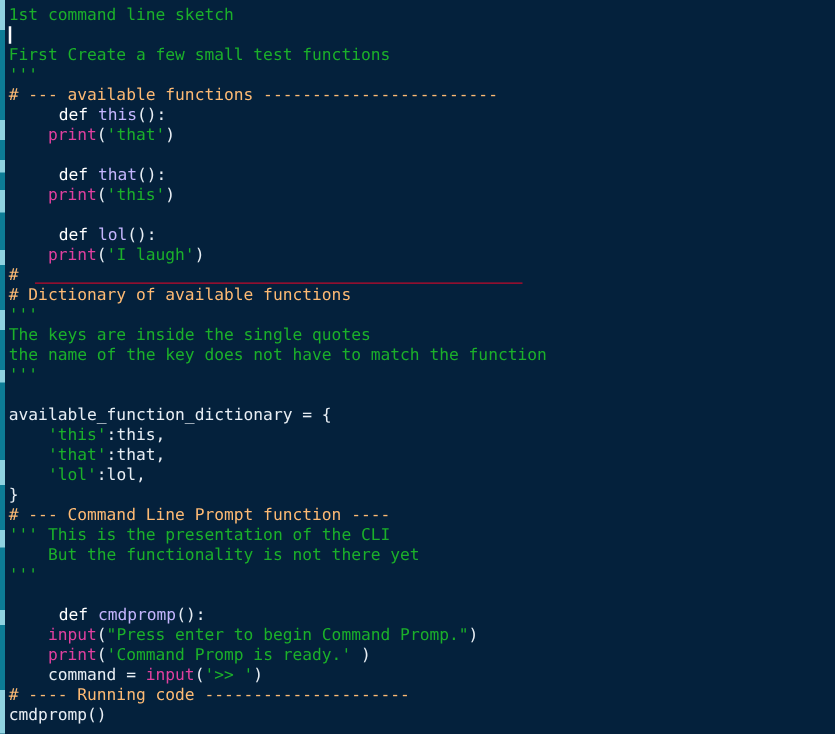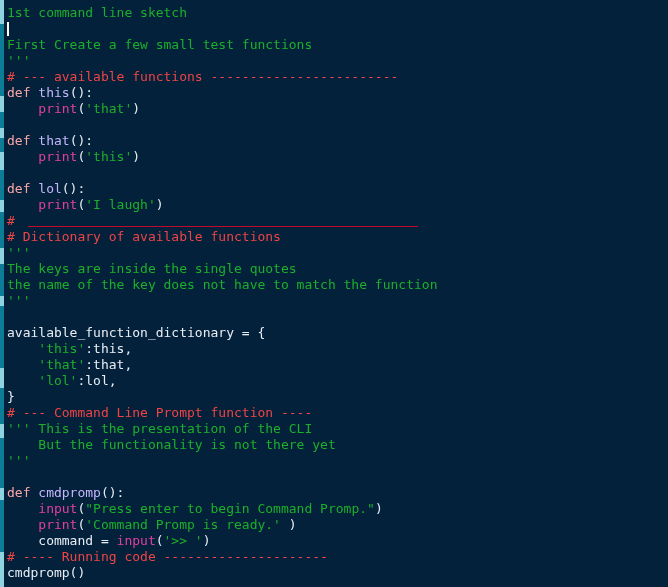--- a/index.html
+++ b/index.html
@@ -49,25 +49,25 @@
     z-index: 2;
   }
   .ln {
     height: 16px;
     line-height: 16px;
     padding-left: 7px;
     white-space: pre;
     position: relative;
   }
   
-  .kw      { color: #fca5a5; }   
+  .kw      { color: #ffffff; margin-left: 40px; }   
   .fn      { color: #c4b5fd; }   
   .bi      { color: #e0409f; text-align: center; }   
   .str     { color: #1bb02a; }   
-  .cmt     { color: #ef4444; }   
+  .cmt     { color: #fdba74; }   
   .pl      { color: #e8eef4; }   
   
   .caret {
     display: inline-block;
     width: 2px;
     height: 14px;
     background: #ffffff;
     vertical-align: -3px;
   }
   

